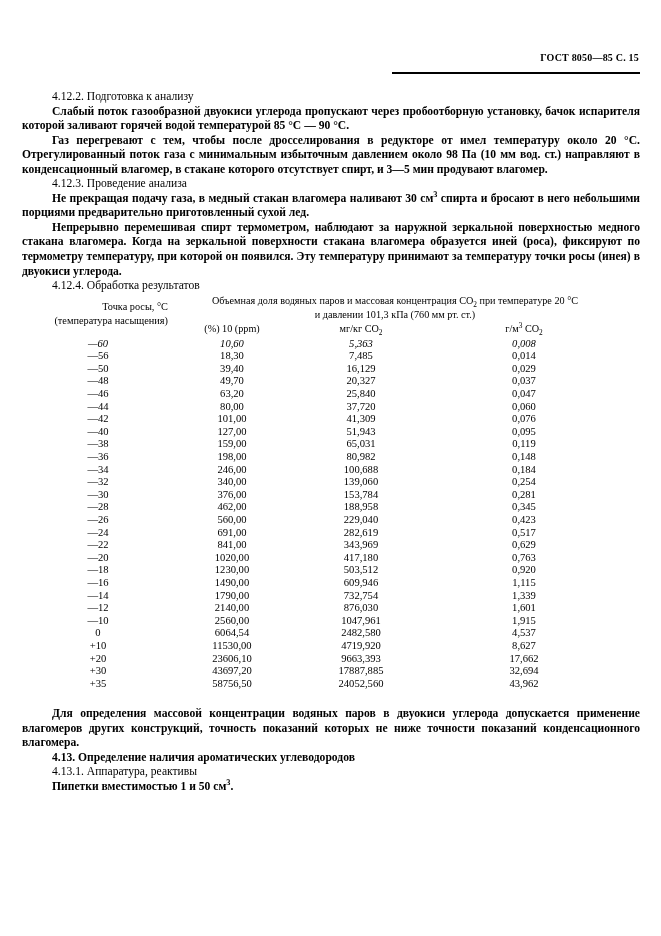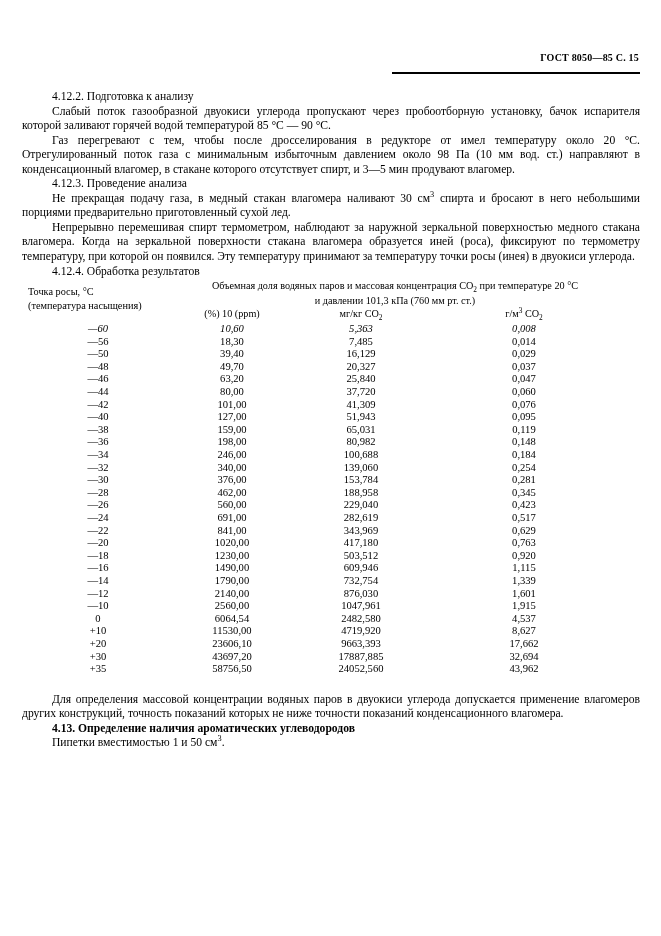--- a/index.html
+++ b/index.html
@@ -51,20 +51,21 @@
     top: 90px;
     width: 618px;
   }
   p {
     margin: 0;
     font-size: 11.6px;
     line-height: 14.55px;
     text-align: justify;
     text-indent: 30px;
     hyphens: manual;
+    font-weight: bold;
   }
   .clause {
     margin: 0;
     font-size: 11.6px;
     line-height: 14.55px;
     text-indent: 30px;
   }
   .clause-bold {
     font-weight: bold;
   }
@@ -102,21 +103,21 @@
     font-weight: normal;
   }
 
   .th-top { border-top: 1.6px solid #000; }
   .th-bot { border-bottom: 1.1px solid #000; }
   .tb-bot { border-bottom: 1.6px solid #000; }
   .vline { border-right: 1.1px solid #000; }
 
   th.hdr-left {
     vertical-align: middle;
-    text-align: left;
+    text-align: right;
     line-height: 14px;
     padding: 6px 4px 6px 4px;
     font-size: 10.3px;
   }
   th.hdr-span {
     text-align: center;
     line-height: 14.5px;
     padding: 7px 8px 6px 8px;
     font-size: 10.2px;
     font-family: Liberation Serif, serif;
@@ -356,16 +357,17 @@
             <td class="num vline tb-bot">58756,50</td>
             <td class="num vline tb-bot">24052,560</td>
             <td class="num tb-bot">43,962</td>
           </tr>
         </tbody>
     </table>
 
     <p class="after-table">Для определения массовой концентрации водяных паров в двуокиси углерода допускается применение влагомеров других конструкций, точность показаний которых не ниже точности показаний конденсационного влагомера.</p>
 
     <div class="clause clause-bold">4.13.  Определение наличия ароматических углеводородов</div>
+    <div class="clause">4.13.1.  Аппаратура, реактивы</div>
     <p><span>Пипетки вместимостью 1 и 50 см</span><sup>3</sup><span>.</span></p>
 
   </div>
 </div>
 
 </body></html>

